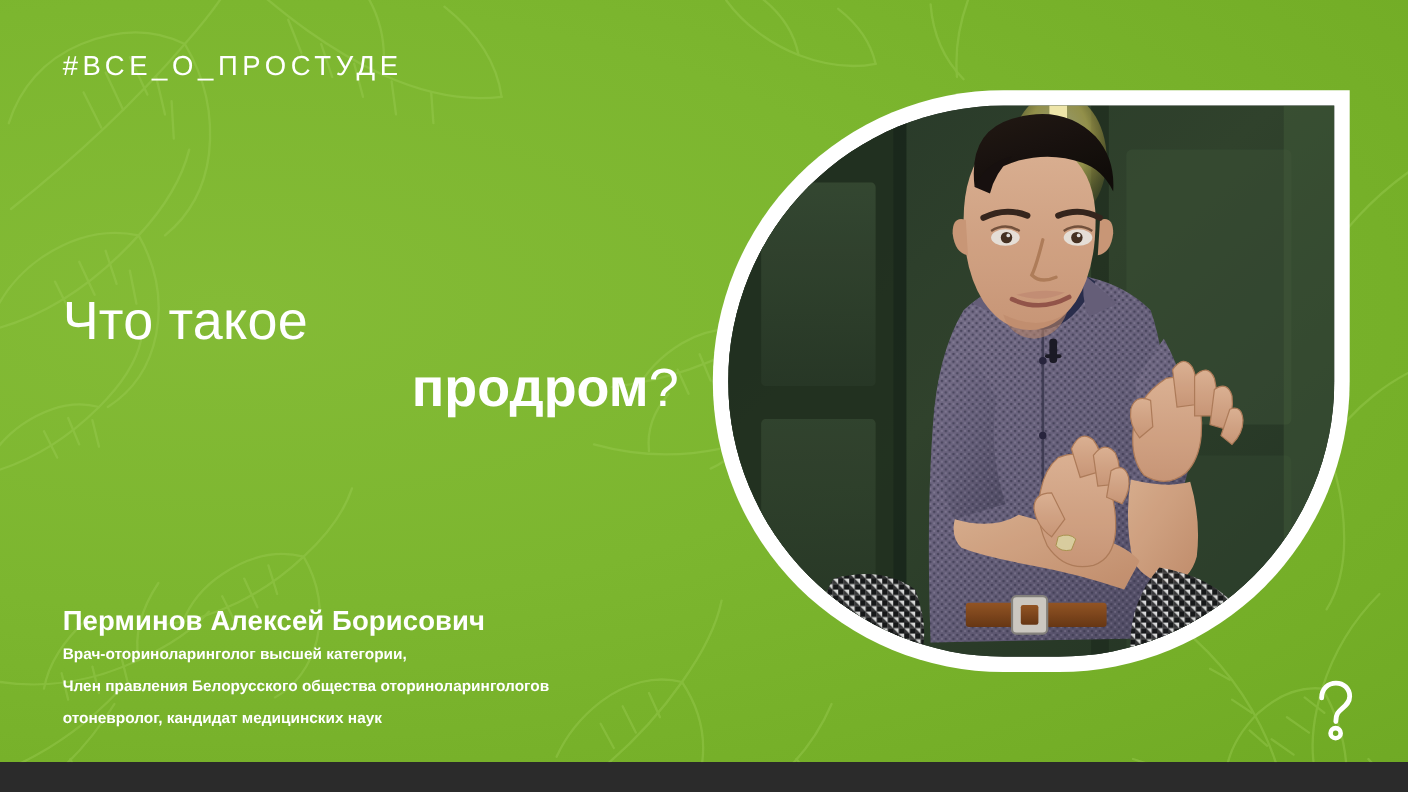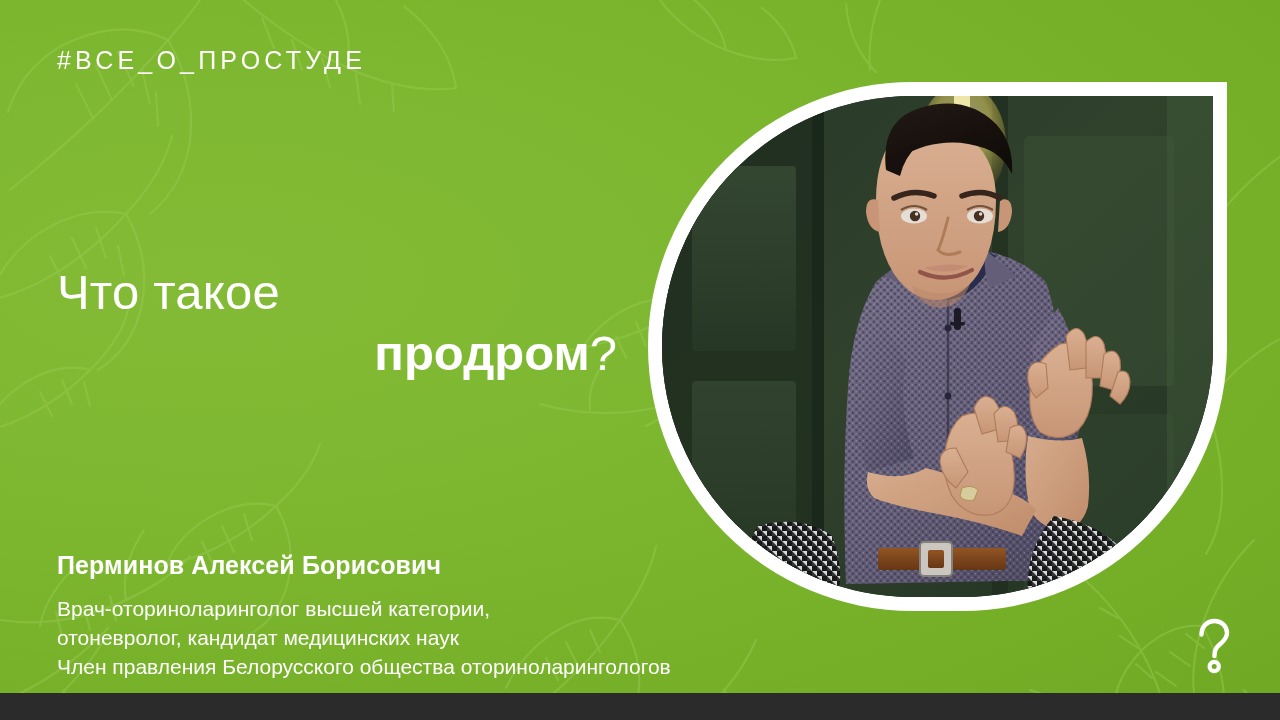--- a/index.html
+++ b/index.html
@@ -66,27 +66,26 @@
     position: absolute;
     left: 57px;
     top: 551px;
     width: 780px;
   }
   .speaker-name {
     color: #ffffff;
     font-size: 25px;
     font-weight: 700;
     letter-spacing: 0.1px;
-    margin-bottom: 14px;
     white-space: nowrap;
   }
   .speaker-cred {
     color: #ffffff;
-    font-size: 21px;
-    font-weight: 400;
+    font-size: 14px;
+    font-weight: 700;
     line-height: 29px;
     white-space: nowrap;
   }
 
   
   .photo-frame {
     position: absolute;
     left: 648px;
     top: 82px;
     width: 579px;
@@ -199,22 +198,22 @@
   <div class="hashtag">#ВСЕ_О_ПРОСТУДЕ</div>
 
   <div class="title-block">
     <div class="title-line title-line-1">Что такое</div>
     <div class="title-line title-line-2"><span class="title-strong">продром</span><span>?</span></div>
   </div>
 
   <div class="speaker-block">
     <div class="speaker-name">Перминов Алексей Борисович</div>
     <div class="speaker-cred">Врач-оториноларинголог высшей категории,</div>
+    <div class="speaker-cred">Член правления Белорусского общества оториноларингологов</div>
     <div class="speaker-cred">отоневролог, кандидат медицинских наук</div>
-    <div class="speaker-cred">Член правления Белорусского общества оториноларингологов</div>
   </div>
 
   <div class="photo-frame">
     <div class="photo-clip">
       <svg class="photo-art" viewBox="0 0 551 501" preserveAspectRatio="xMidYMid slice" role="img" aria-label="Мужчина в рубашке с узором жестикулирует, сидя перед тёмно-зелёной дверью">
         <defs>
           <linearGradient id="wallG" x1="0" y1="0" x2="1" y2="1">
             <stop offset="0" stop-color="#2a3b2c"></stop>
             <stop offset="0.45" stop-color="#33472f"></stop>
             <stop offset="1" stop-color="#253526"></stop>

